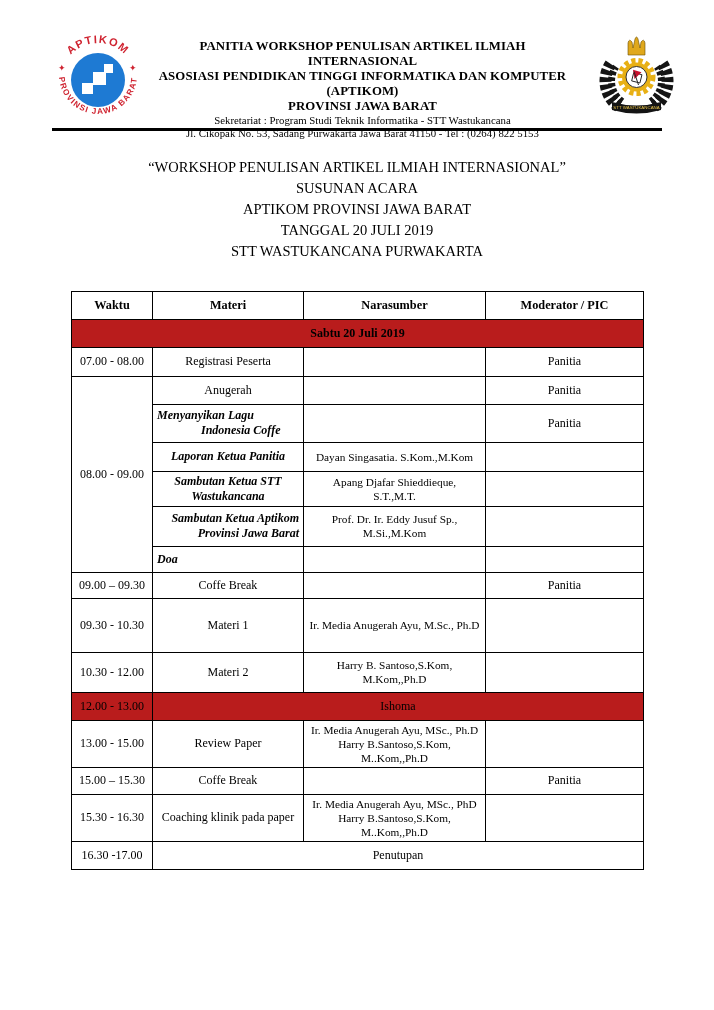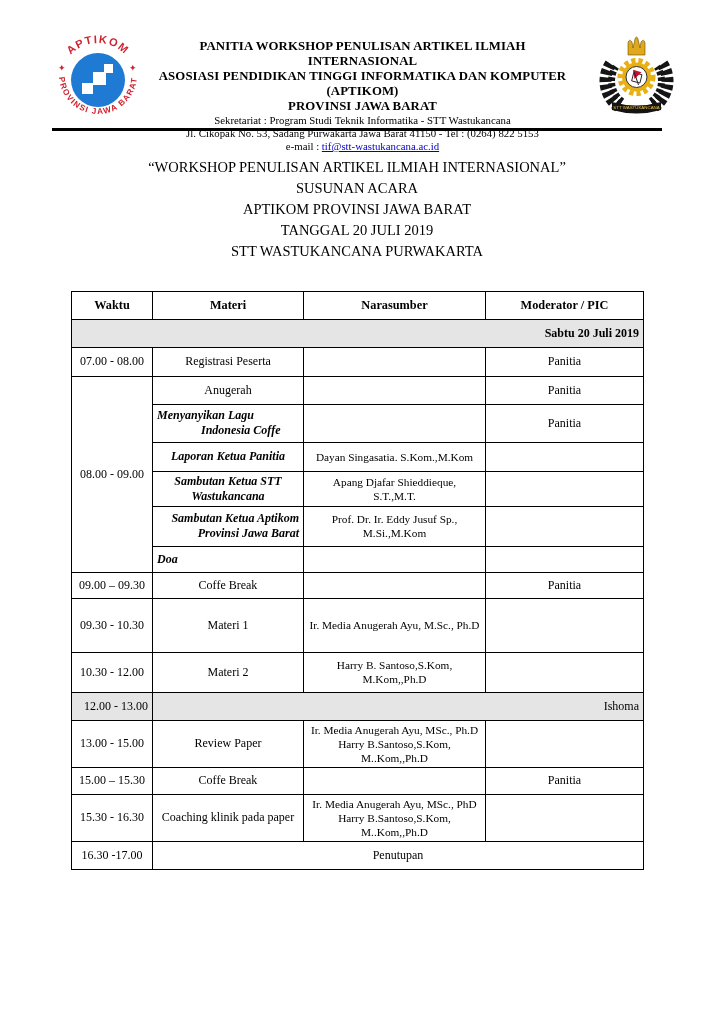--- a/index.html
+++ b/index.html
@@ -24,21 +24,21 @@
   table.schedule {
     margin:29px 0 0 71px; border-collapse:collapse; table-layout:fixed;
     width:572px; font-size:12px;
   }
   .schedule th, .schedule td {
     border:1px solid #000; padding:2px 4px; vertical-align:middle; overflow:hidden;
   }
   .schedule th { font-size:12.3px; font-weight:bold; text-align:center; }
   .center { text-align:center; }
   .bold { font-weight:bold; }
-  .band { background:#e5e5e5;text-align:right; }
+  .band { background:#b91c1c; }
   .vtop { vertical-align:top; padding-top:6px; }
   .pre { white-space:pre-line; }
   .nar { font-size:11.3px; white-space:pre; line-height:14px; }
   .mi { font-style:italic; font-weight:bold;font-family:Liberation Serif, serif; }
   .mi-left { text-align:left; padding-left:10px; }
   .mi-left span { display:block; }
   .mi-left .indent2 { margin-left:44px; }
   .mi-right { text-align:right; padding-right:24px; white-space:pre-line; }
   .mi-doa { text-align:left; padding-left:31px; }
   .h26{height:26px}.h27{height:27px}.h28{height:28px}.h29{height:29px}.h32{height:32px}
@@ -67,21 +67,20 @@
       <text x="6" y="38" font-size="9" fill="#cf2330">✦</text>
       <text x="77" y="38" font-size="9" fill="#cf2330">✦</text>
     </svg>
 
     <div class="lh-text">
       <div class="lh-bold">PANITIA WORKSHOP PENULISAN ARTIKEL ILMIAH INTERNASIONAL</div>
       <div class="lh-bold">ASOSIASI PENDIDIKAN TINGGI INFORMATIKA DAN KOMPUTER (APTIKOM)</div>
       <div class="lh-bold">PROVINSI JAWA BARAT</div>
       <div class="lh-small">Sekretariat : Program Studi Teknik Informatika - STT Wastukancana</div>
       <div class="lh-small">Jl. Cikopak No. 53, Sadang Purwakarta Jawa Barat 41150 - Tel : (0264) 822 5153</div>
-      <div class="lh-small"><span>e-mail : </span><a class="email">tif@stt-wastukancana.ac.id</a></div>
     </div>
 
     <svg class="logo-right" width="95" height="95" viewBox="0 0 95 95">
       <path d="M39,24 L39,12 Q40,7 43,11 L44,17 L46,8 Q47.5,4 49,8 L51,17 L52,11 Q55,7 56,12 L56,24 Z" fill="#e0a81c" stroke="#6b4e00" stroke-width="0.6"></path>
       <path d="M 29.8,75.4 A 31,31 0 0 1 22.1,32.2" fill="none" stroke="#151515" stroke-width="12" stroke-dasharray="4.6,2.6"></path>
       <path d="M 65.2,75.4 A 31,31 0 0 0 72.9,32.2" fill="none" stroke="#151515" stroke-width="12" stroke-dasharray="4.6,2.6"></path>
       <path d="M 33.2,70.5 A 25,25 0 0 1 27.0,35.7" fill="none" stroke="#151515" stroke-width="7" stroke-dasharray="3.8,2.2"></path>
       <path d="M 61.8,70.5 A 25,25 0 0 0 68.0,35.7" fill="none" stroke="#151515" stroke-width="7" stroke-dasharray="3.8,2.2"></path>
       <circle cx="47.5" cy="46" r="16.5" fill="none" stroke="#e8b014" stroke-width="5" stroke-dasharray="4.2,3"></circle>
       <circle cx="47.5" cy="46" r="14.5" fill="#e8b014"></circle>

